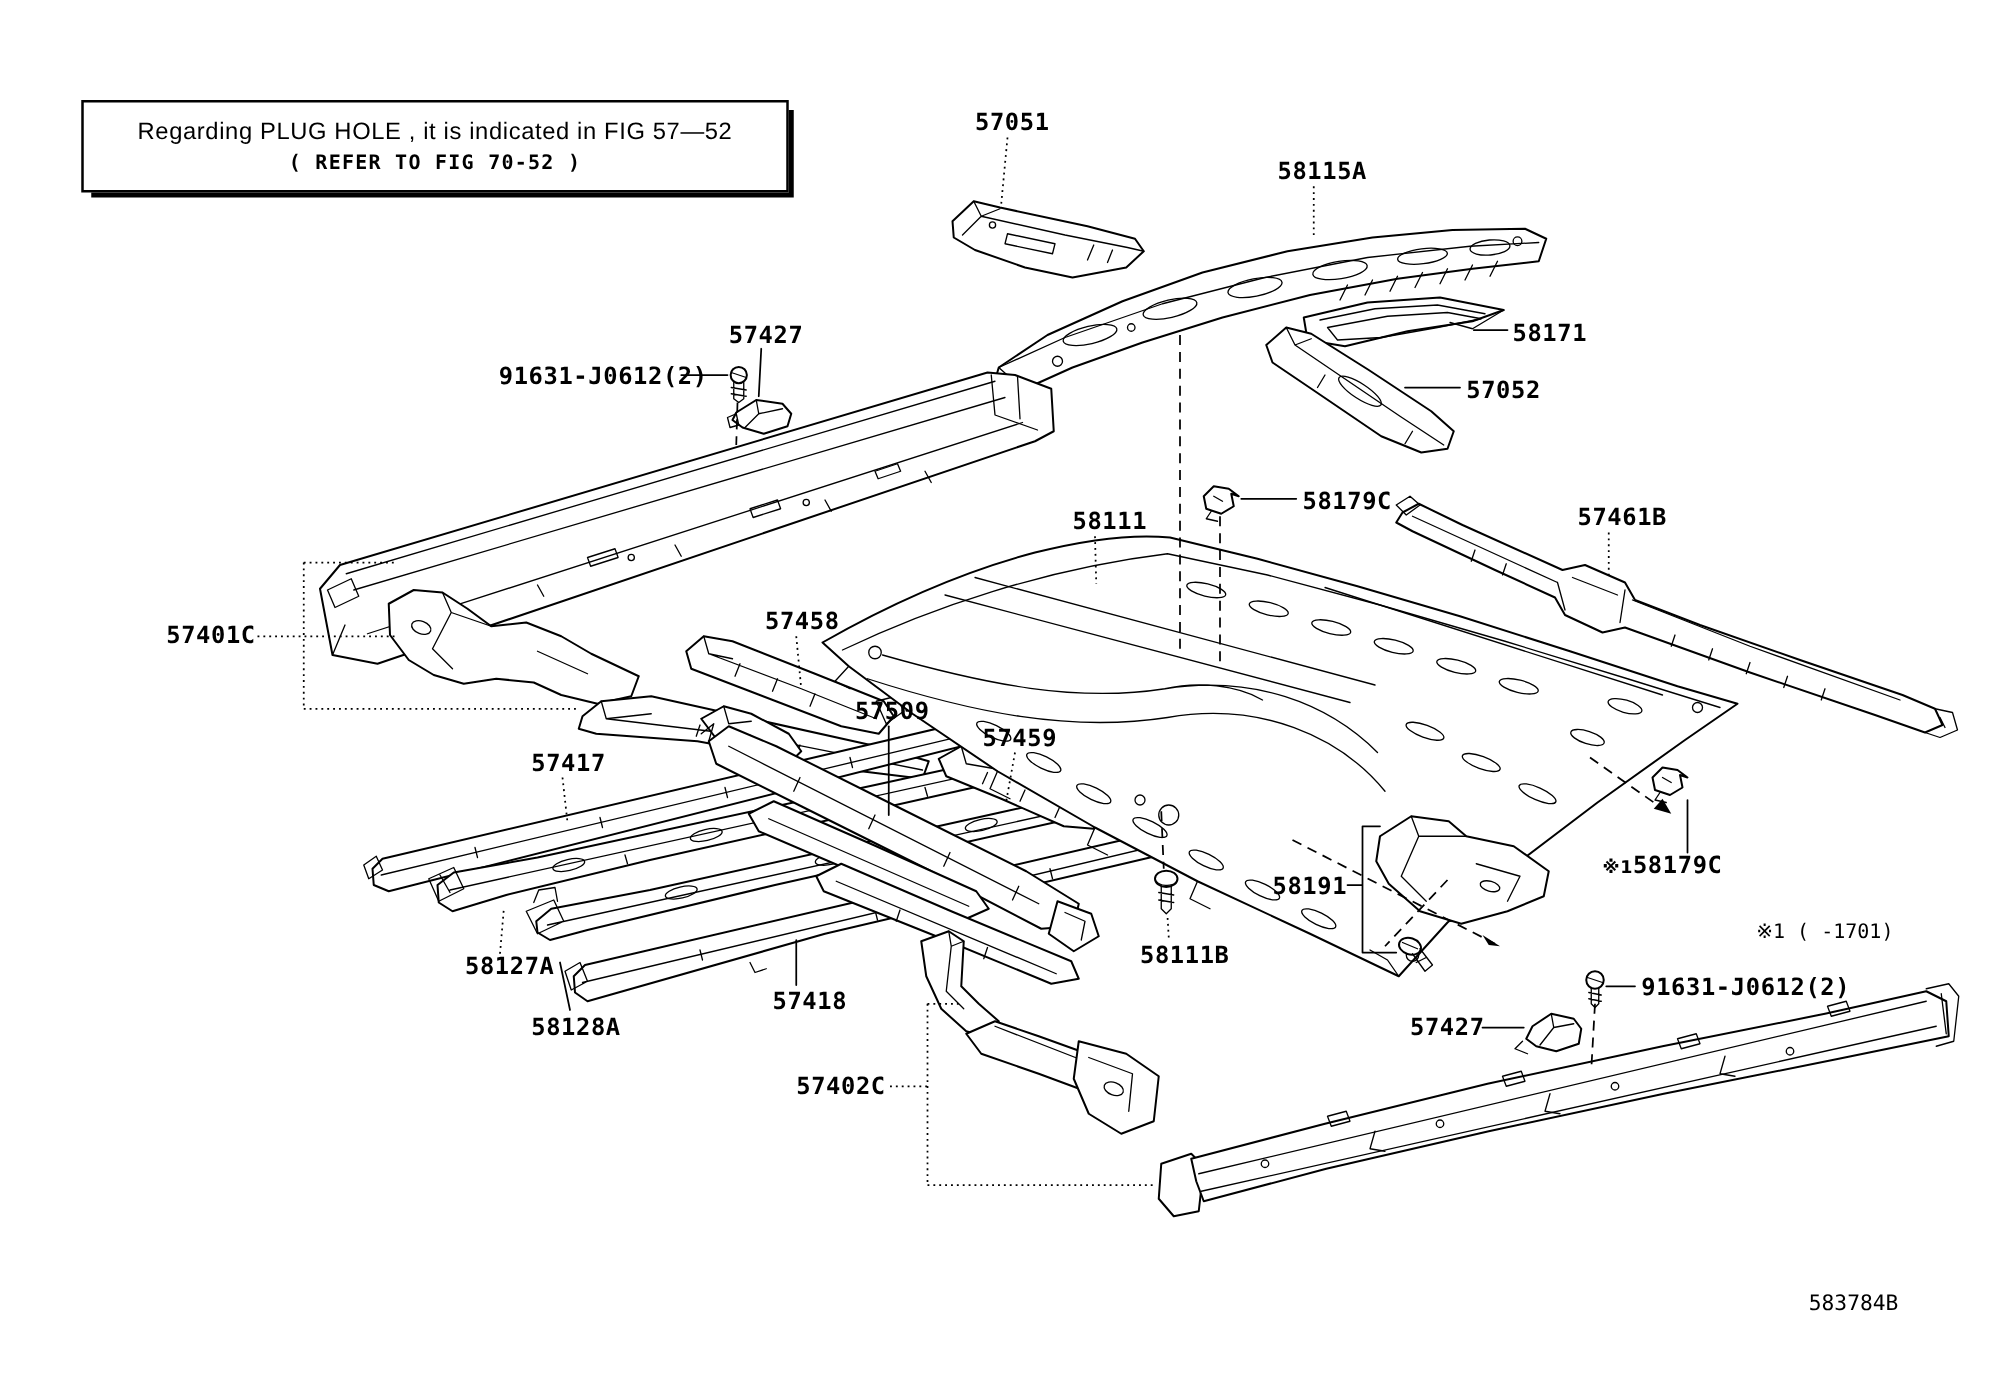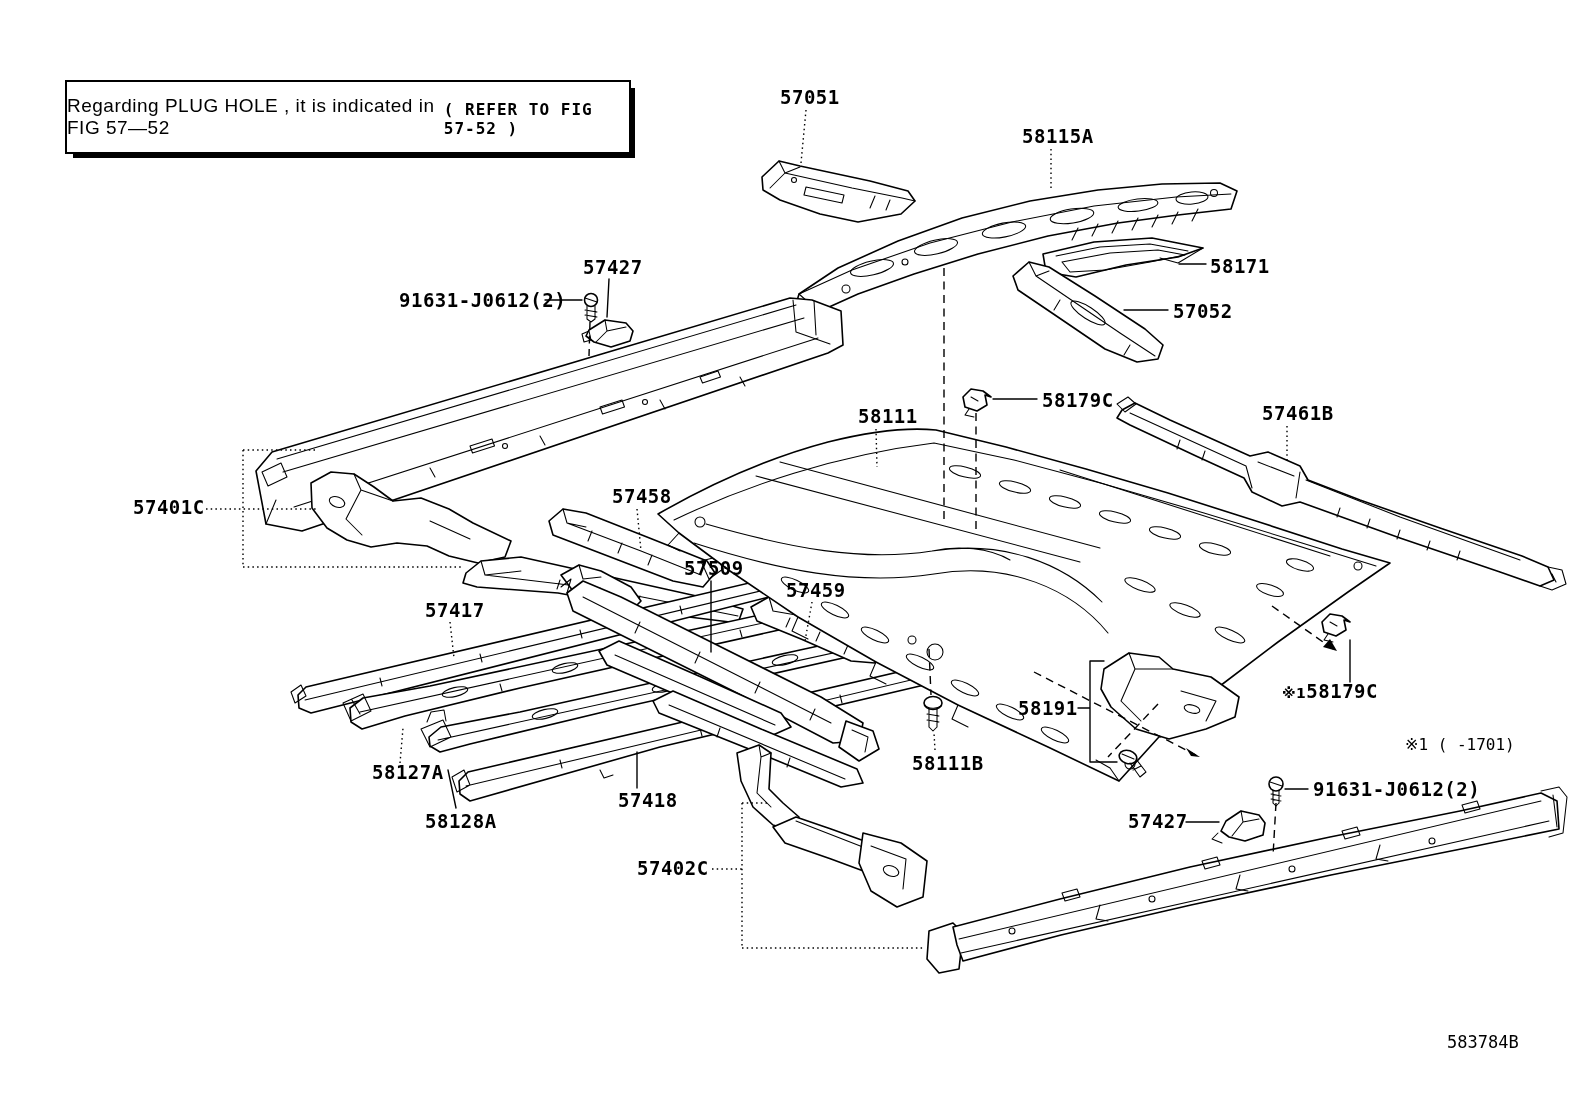--- a/index.html
+++ b/index.html
@@ -12,21 +12,21 @@
   .dot{stroke:#000;stroke-width:1.4;fill:none;stroke-dasharray:1.5 3.2;}
   .dsh{stroke:#000;stroke-width:1.4;fill:none;stroke-dasharray:8 5.5;}
   .ah{fill:#000;stroke:none;}
   .part-label{font-family:"DejaVu Sans Mono","DejaVu Sans",monospace;font-weight:bold;
               font-size:19px;fill:#000;letter-spacing:0.5px;}
   .ref-prefix{font-size:14px;font-family:"DejaVu Sans",sans-serif;font-weight:bold;}
   .footnote{font-family:"DejaVu Sans Mono","DejaVu Sans",monospace;font-size:16px;fill:#000;}
   .drawcode{font-family:"DejaVu Sans Mono","DejaVu Sans",monospace;font-size:17px;fill:#000;}
   .note-box{position:absolute;left:65px;top:80px;width:562px;height:70px;
             border:2.5px solid #000;background:#fff;box-shadow:6px 6px 0 -2px #000;
-            display:flex;flex-direction:row;align-items:center;justify-content:center;}
+            display:flex;flex-direction:column;align-items:center;justify-content:center;}
   .note-line1{font-size:19px;color:#000;letter-spacing:0.5px;}
   .note-line2{font-family:"DejaVu Sans Mono","DejaVu Sans",monospace;font-weight:bold;
               font-size:16px;color:#000;margin-top:3px;letter-spacing:1px;}
 </style>
 </head>
 <body>
 
 <div id="stage">
 
   <svg id="diagram" width="1592" height="1099" viewBox="0 0 1592 1099">
@@ -322,16 +322,16 @@
         <text x="1128" y="828" class="part-label">57427</text>
         <text x="1313" y="796" class="part-label" font-size="17">91631-J0612(2)</text>
       </g>
 
     <text class="footnote" x="1405" y="750">※1 (     -1701)</text>
     <text class="drawcode" x="1447" y="1048">583784B</text>
   </svg>
 
   <div class="note-box">
     <div class="note-line1">Regarding  PLUG  HOLE , it is indicated in FIG  57—52</div>
-    <div class="note-line2">( REFER TO FIG 57-52 )</div>
+    <div class="note-line2">( REFER TO FIG 70-52 )</div>
   </div>
 
 </div>
 
 </body></html>

